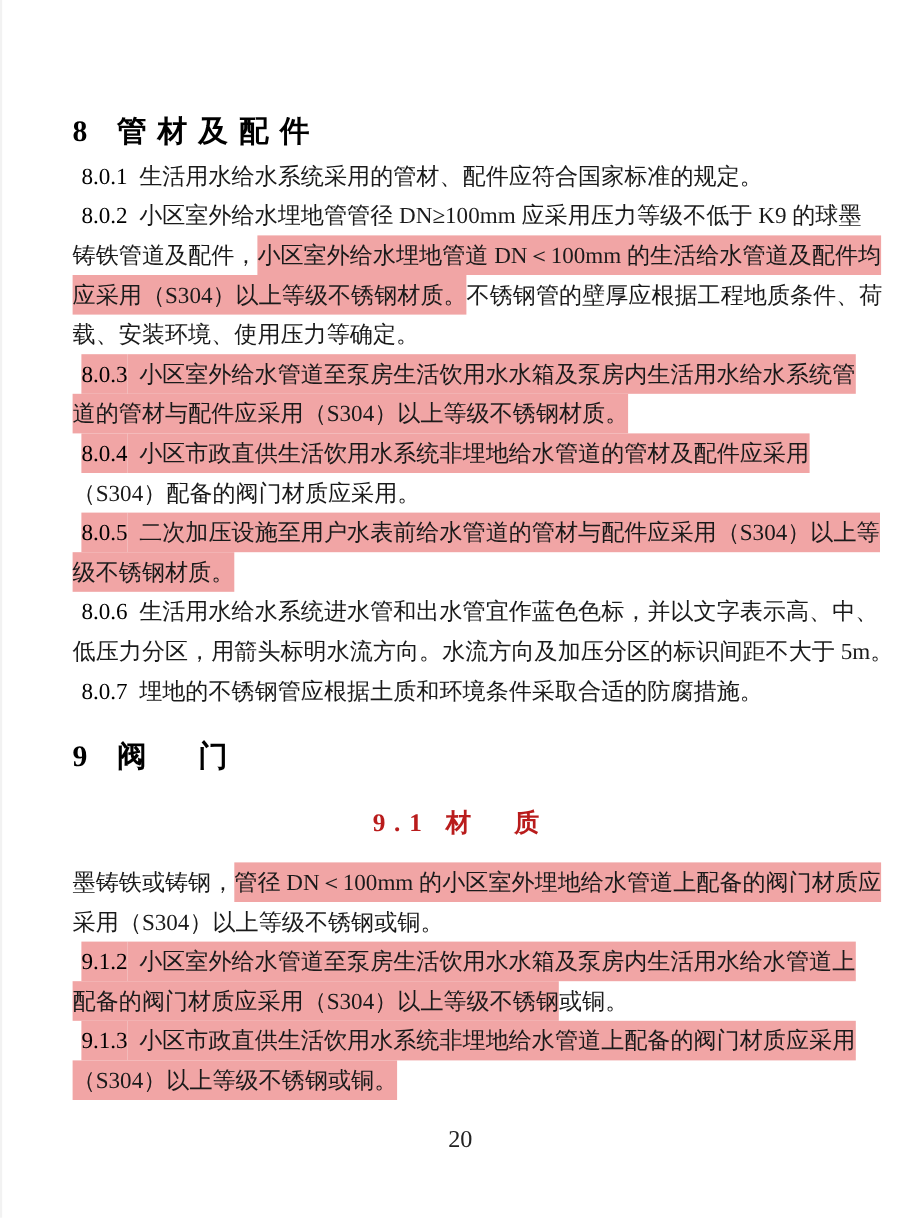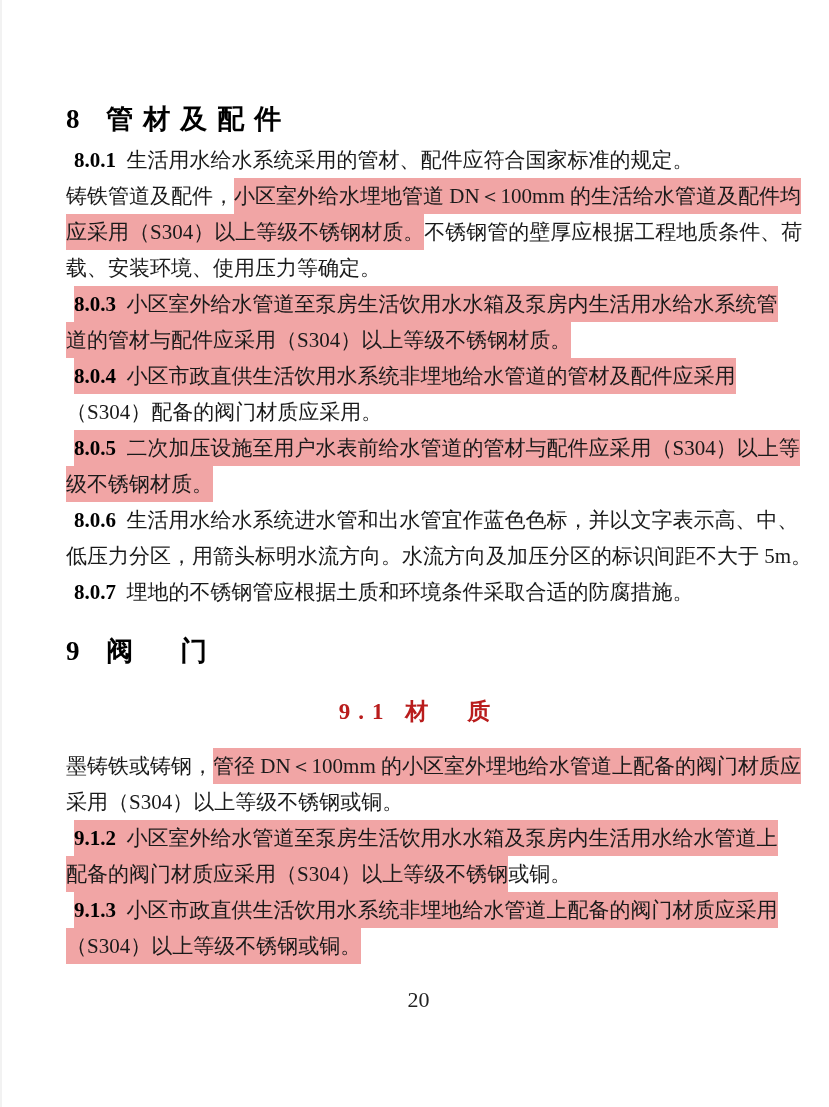--- a/index.html
+++ b/index.html
@@ -39,21 +39,21 @@
     margin: 30px 0 22px 0;
   }
   .para { margin: 0; }
   .line {
     height: 36px;
     line-height: 36px;
     font-size: 21px;
     white-space: pre;
   }
   .line.first { padding-left: 8px; }
-  .num { font-weight: bold; color: #000; }
+  .num { font-weight: normal; color: #000; }
   .hl {
     background: var(--hl, #f1a5a5);
     padding: 6px 0 6px 0;
   }
   .footer {
     margin-top: 26px;
     text-align: center;
     font-size: 22px;
     line-height: 20px;
     color: #222;
@@ -62,20 +62,21 @@
 </head>
 <body>
 
 <div class="page">
   <main id="doc-content">
       <div class="h1">8  管材及配件</div>
       <div class="para">
         <div class="line first"><span class="num ">8.0.1</span><span class="">  生活用水给水系统采用的管材、配件应符合国家标准的规定。</span></div>
       </div>
       <div class="para">
+        <div class="line first"><span class="num ">8.0.2</span><span class="">  小区室外给水埋地管管径 DN≥100mm 应采用压力等级不低于 K9 的球墨</span></div>
         <div class="line"><span class="">铸铁管道及配件，</span><span class="hl">小区室外给水埋地管道 DN＜100mm 的生活给水管道及配件均</span></div>
         <div class="line"><span class="hl">应采用（S304）以上等级不锈钢材质。</span><span class="">不锈钢管的壁厚应根据工程地质条件、荷</span></div>
         <div class="line"><span class="">载、安装环境、使用压力等确定。</span></div>
       </div>
       <div class="para">
         <div class="line first"><span class="num hl">8.0.3</span><span class="hl">  小区室外给水管道至泵房生活饮用水水箱及泵房内生活用水给水系统管</span></div>
         <div class="line"><span class="hl">道的管材与配件应采用（S304）以上等级不锈钢材质。</span></div>
       </div>
       <div class="para">
         <div class="line first"><span class="num hl">8.0.4</span><span class="hl">  小区市政直供生活饮用水系统非埋地给水管道的管材及配件应采用</span></div>

